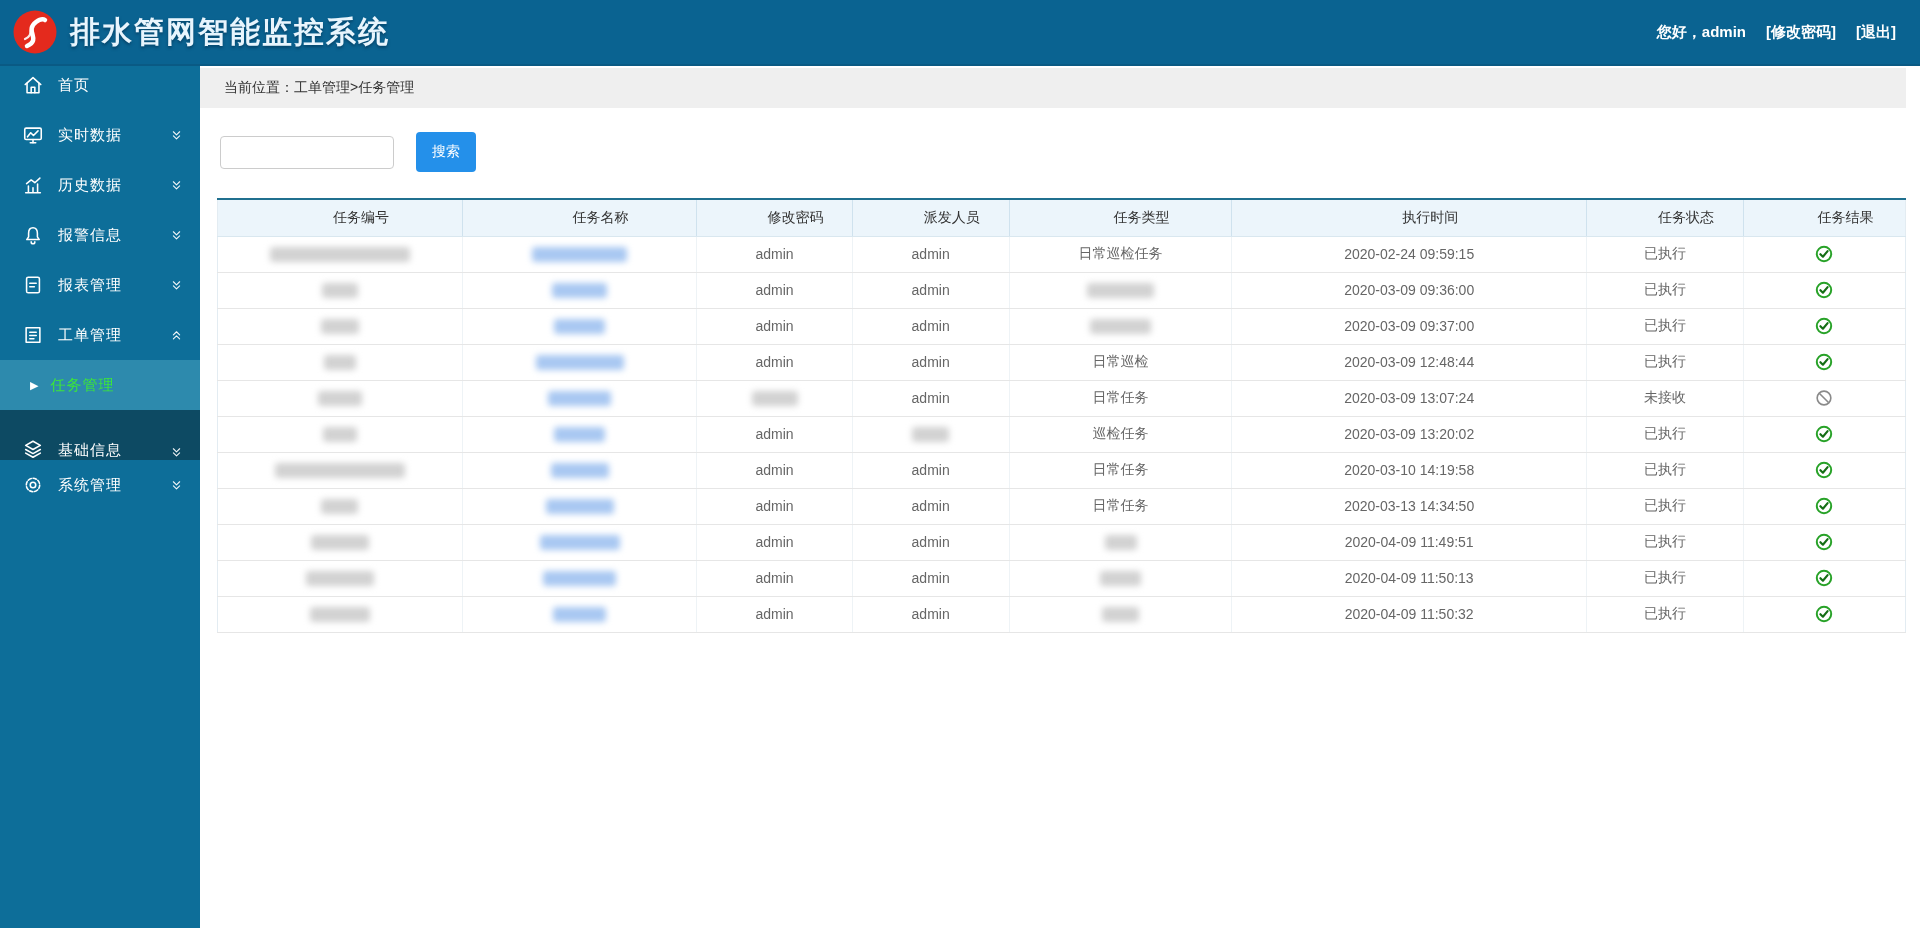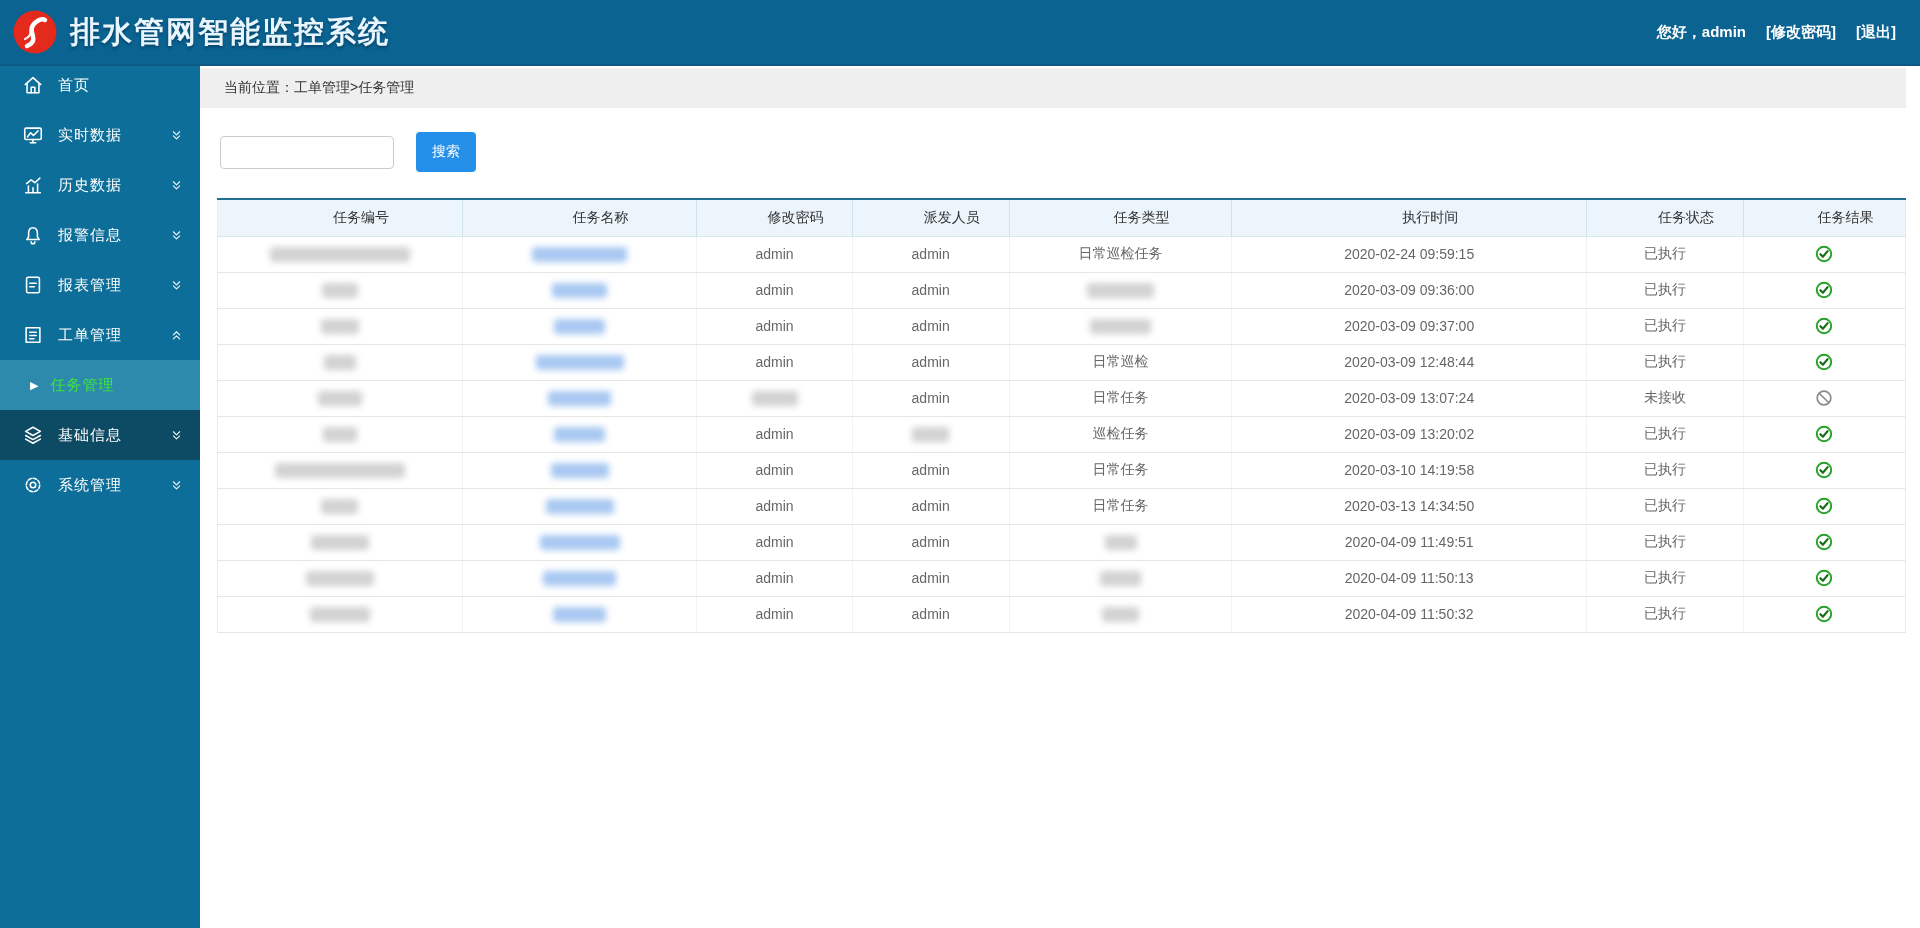--- a/index.html
+++ b/index.html
@@ -18,21 +18,21 @@
     text-shadow: 0 2px 3px rgba(0,40,70,.55); white-space: nowrap; }
   .user-area { display: flex; align-items: center; gap: 20px;
     color: #fff; font-size: 15px; font-weight: bold; }
   .user-area a { color: #fff; text-decoration: none; cursor: pointer; }
 
   
   .sidebar { position: absolute; top: 60px; left: 0; bottom: 0; width: 200px;
     background: #0d6e99; }
   .side-item { height: 50px; display: flex; align-items: center;
     padding: 0 16px 0 22px; color: #fff; font-size: 15px; cursor: pointer; }
-  .side-item.dark { background: #0d4a63; }
+  .side-item.dark { background: #0d4a63; align-items: flex-end; }
   .s-icon { width: 22px; height: 22px; margin-right: 14px; display: inline-flex; }
   .s-icon svg, .s-chev svg { width: 100%; height: 100%; }
   .s-label { flex: 1; letter-spacing: 1px; }
   .s-chev { width: 15px; height: 15px; display: inline-flex; opacity: .95; }
   .submenu { background: #2d8aad; }
   .sub-item { height: 50px; display: flex; align-items: center;
     padding-left: 30px; font-size: 15px; color: #eaf5f9; cursor: pointer; }
   .sub-item .caret { color: #fff; font-size: 11px; margin-right: 12px; }
   .sub-item.active span:last-child { color: #3ce43c; letter-spacing: 1px; }
 

